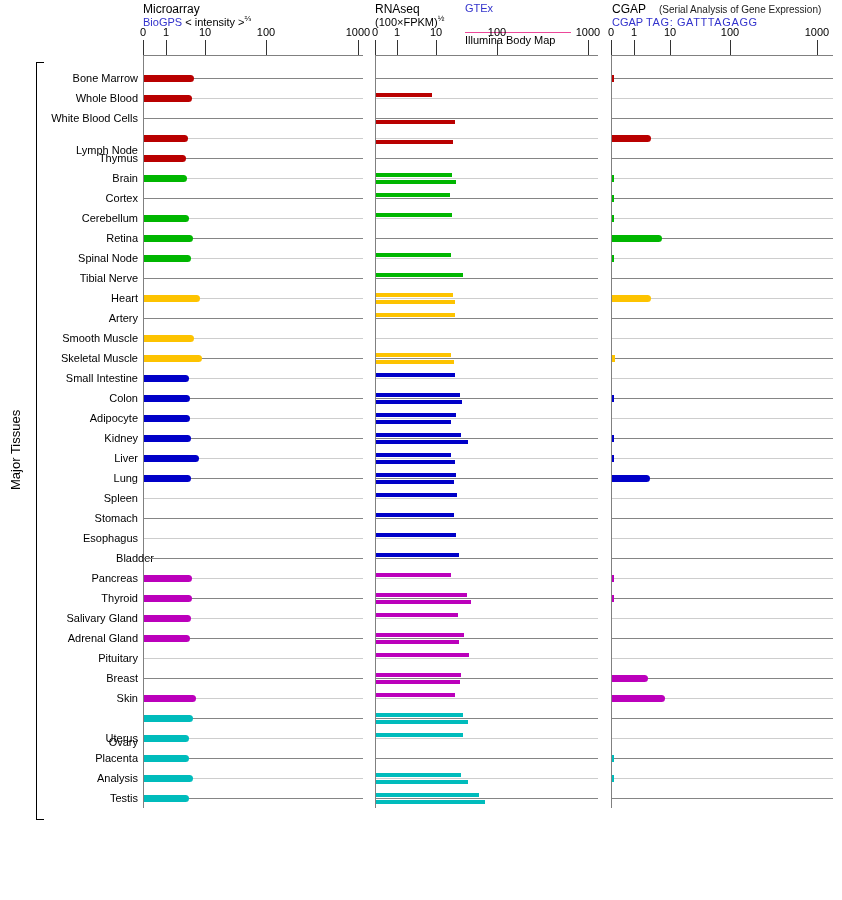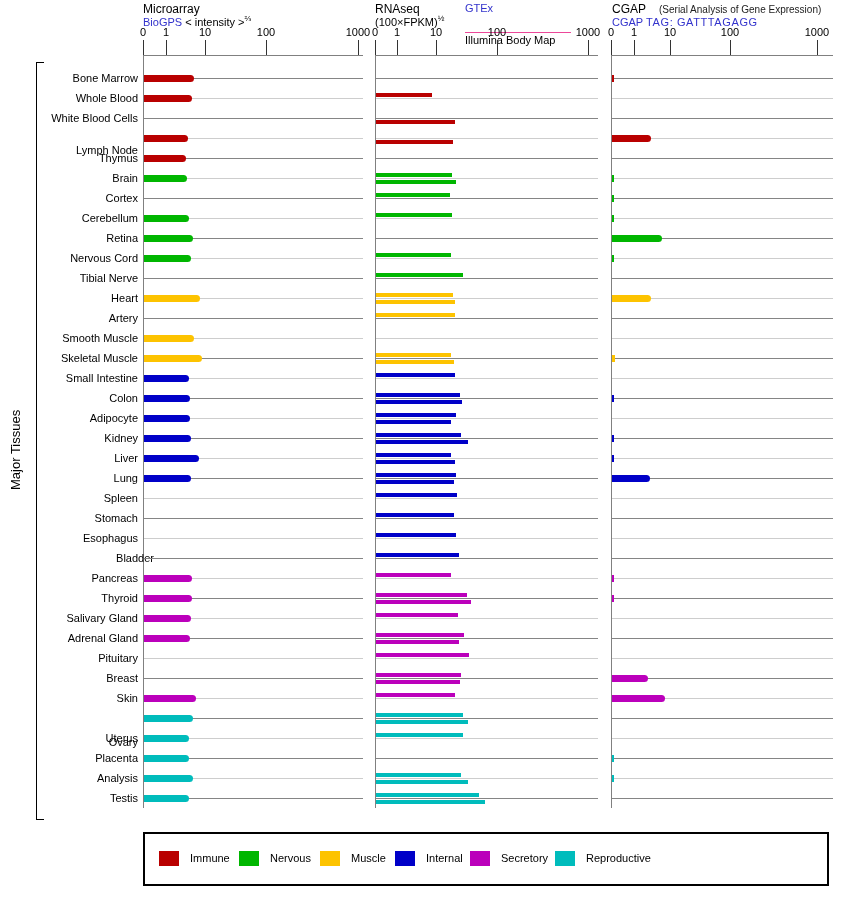--- a/index.html
+++ b/index.html
@@ -138,21 +138,21 @@
       <div style="position: absolute; left: 612px; top: 218px; width: 221px; height: 1px; background: rgb(205, 205, 205);"></div>
       <div style="position: absolute; left: 144px; top: 215px; width: 45px; height: 7px; background: rgb(0, 182, 0); border-radius: 0px 4px 4px 0px;"></div>
       <div style="position: absolute; left: 376px; top: 213px; width: 76px; height: 4px; background: rgb(0, 182, 0);"></div>
       <div style="position: absolute; left: 612px; top: 215px; width: 2px; height: 7px; background: rgb(0, 182, 0);"></div>
       <div class="tissue-label" style="position: absolute; left: 0px; top: 230px; width: 138px; height: 16px; line-height: 16px;">Retina</div>
       <div style="position: absolute; left: 144px; top: 238px; width: 219px; height: 1px; background: rgb(133, 133, 133);"></div>
       <div style="position: absolute; left: 376px; top: 238px; width: 222px; height: 1px; background: rgb(133, 133, 133);"></div>
       <div style="position: absolute; left: 612px; top: 238px; width: 221px; height: 1px; background: rgb(133, 133, 133);"></div>
       <div style="position: absolute; left: 144px; top: 235px; width: 49px; height: 7px; background: rgb(0, 182, 0); border-radius: 0px 4px 4px 0px;"></div>
       <div style="position: absolute; left: 612px; top: 235px; width: 50px; height: 7px; background: rgb(0, 182, 0); border-radius: 0px 4px 4px 0px;"></div>
-      <div class="tissue-label" style="position: absolute; left: 0px; top: 250px; width: 138px; height: 16px; line-height: 16px;">Nervous Cord</div>
+      <div class="tissue-label" style="position: absolute; left: 0px; top: 250px; width: 138px; height: 16px; line-height: 16px;">Spinal Node</div>
       <div style="position: absolute; left: 144px; top: 258px; width: 219px; height: 1px; background: rgb(205, 205, 205);"></div>
       <div style="position: absolute; left: 376px; top: 258px; width: 222px; height: 1px; background: rgb(205, 205, 205);"></div>
       <div style="position: absolute; left: 612px; top: 258px; width: 221px; height: 1px; background: rgb(205, 205, 205);"></div>
       <div style="position: absolute; left: 144px; top: 255px; width: 47px; height: 7px; background: rgb(0, 182, 0); border-radius: 0px 4px 4px 0px;"></div>
       <div style="position: absolute; left: 376px; top: 253px; width: 75px; height: 4px; background: rgb(0, 182, 0);"></div>
       <div style="position: absolute; left: 612px; top: 255px; width: 2px; height: 7px; background: rgb(0, 182, 0);"></div>
       <div class="tissue-label" style="position: absolute; left: 0px; top: 270px; width: 138px; height: 16px; line-height: 16px;">Tibial Nerve</div>
       <div style="position: absolute; left: 144px; top: 278px; width: 219px; height: 1px; background: rgb(133, 133, 133);"></div>
       <div style="position: absolute; left: 376px; top: 278px; width: 222px; height: 1px; background: rgb(133, 133, 133);"></div>
       <div style="position: absolute; left: 612px; top: 278px; width: 221px; height: 1px; background: rgb(133, 133, 133);"></div>
@@ -324,27 +324,13 @@
       <div style="position: absolute; left: 612px; top: 775px; width: 2px; height: 7px; background: rgb(0, 188, 188);"></div>
       <div class="tissue-label" style="position: absolute; left: 0px; top: 790px; width: 138px; height: 16px; line-height: 16px;">Testis</div>
       <div style="position: absolute; left: 144px; top: 798px; width: 219px; height: 1px; background: rgb(133, 133, 133);"></div>
       <div style="position: absolute; left: 376px; top: 798px; width: 222px; height: 1px; background: rgb(133, 133, 133);"></div>
       <div style="position: absolute; left: 612px; top: 798px; width: 221px; height: 1px; background: rgb(133, 133, 133);"></div>
       <div style="position: absolute; left: 144px; top: 795px; width: 45px; height: 7px; background: rgb(0, 188, 188); border-radius: 0px 4px 4px 0px;"></div>
       <div style="position: absolute; left: 376px; top: 793px; width: 103px; height: 4px; background: rgb(0, 188, 188);"></div>
       <div style="position: absolute; left: 376px; top: 800px; width: 109px; height: 4px; background: rgb(0, 188, 188);"></div>
     </div>
 
-  <div id="legend" class="abs legend-box" style="left:143px;top:832px;width:682px;height:50px;">
-      <div style="position: absolute; left: 14px; top: 17px; width: 20px; height: 15px; background: rgb(185, 0, 0);"></div>
-      <div class="legend-label" style="position: absolute; left: 45px; top: 18px;">Immune</div>
-      <div style="position: absolute; left: 94px; top: 17px; width: 20px; height: 15px; background: rgb(0, 182, 0);"></div>
-      <div class="legend-label" style="position: absolute; left: 125px; top: 18px;">Nervous</div>
-      <div style="position: absolute; left: 175px; top: 17px; width: 20px; height: 15px; background: rgb(253, 195, 0);"></div>
-      <div class="legend-label" style="position: absolute; left: 206px; top: 18px;">Muscle</div>
-      <div style="position: absolute; left: 250px; top: 17px; width: 20px; height: 15px; background: rgb(0, 0, 200);"></div>
-      <div class="legend-label" style="position: absolute; left: 281px; top: 18px;">Internal</div>
-      <div style="position: absolute; left: 325px; top: 17px; width: 20px; height: 15px; background: rgb(187, 0, 187);"></div>
-      <div class="legend-label" style="position: absolute; left: 356px; top: 18px;">Secretory</div>
-      <div style="position: absolute; left: 410px; top: 17px; width: 20px; height: 15px; background: rgb(0, 188, 188);"></div>
-      <div class="legend-label" style="position: absolute; left: 441px; top: 18px;">Reproductive</div>
-    </div>
 </div>
 
 </body></html>

